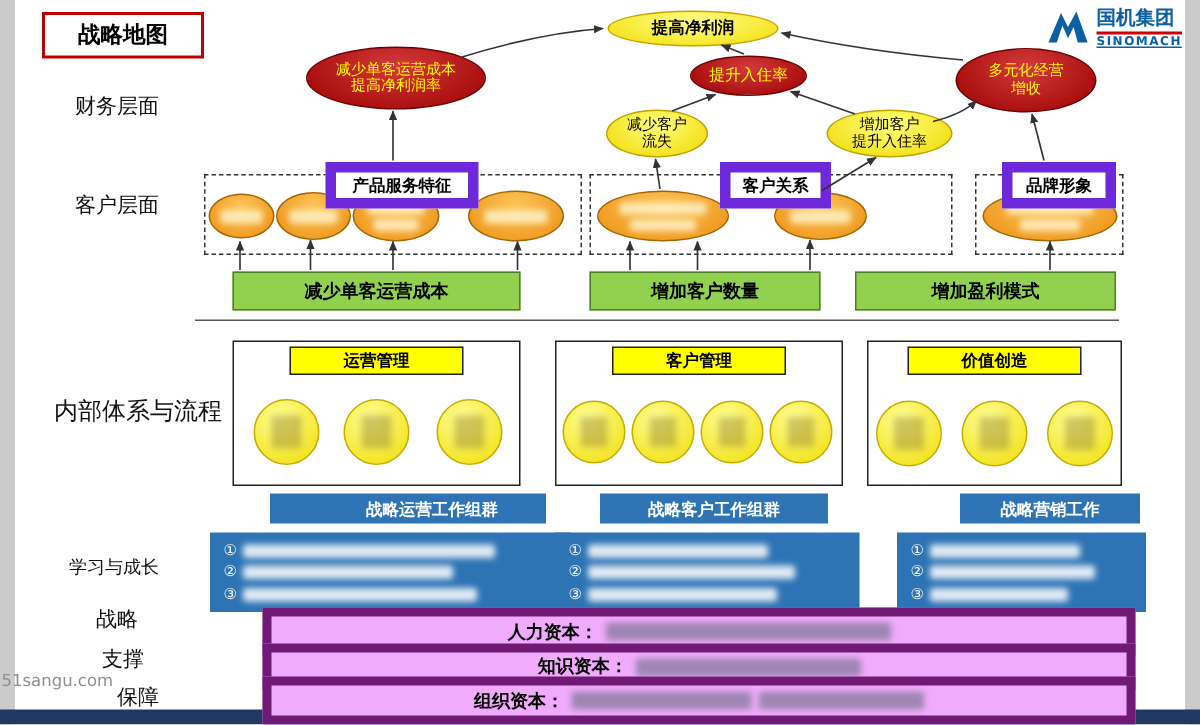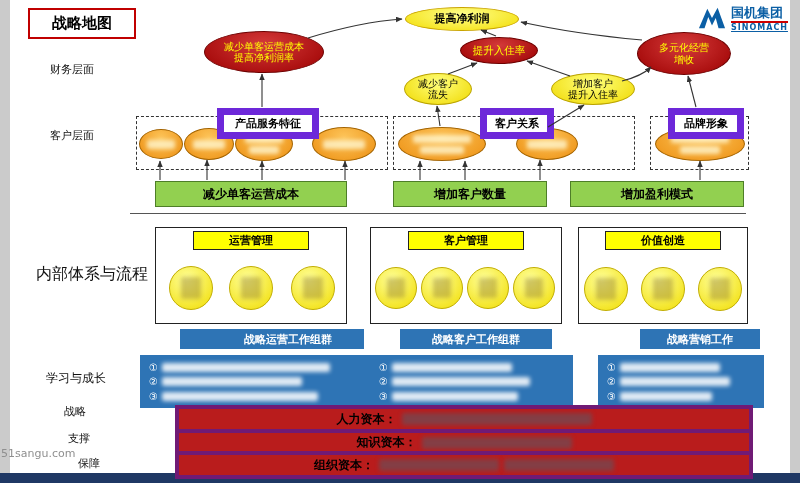--- a/index.html
+++ b/index.html
@@ -10,21 +10,21 @@
   .edge{position:absolute;top:0;width:10px;height:483px;background:#cbcbcb;}
   .bottom-strip{position:absolute;left:0;top:473px;width:800px;height:10px;background:#1f3864;}
   .title-box{
     position:absolute;left:28px;top:8px;width:104px;height:27px;
     border:2px solid #c00000;display:flex;align-items:center;justify-content:center;
     font-size:15px;font-weight:bold;background:#fff;
   }
   .logo{position:absolute;left:698px;top:5px;display:flex;gap:5px;align-items:flex-start;}
   .logo-cn{font-size:13px;font-weight:bold;color:#0b5fa5;border-bottom:2px solid #cc0000;line-height:1.2;}
   .logo-en{font-size:8px;font-weight:bold;color:#0b5fa5;letter-spacing:1px;text-decoration:underline;}
-  .row-label{position:absolute;font-size:11px;color:#111;white-space:nowrap;}
+  .row-label{position:absolute;font-size:14px;color:#111;white-space:nowrap;}
   .ellipse{
     position:absolute;border-radius:50%;display:flex;flex-direction:column;
     align-items:center;justify-content:center;text-align:center;line-height:1.15;
   }
   .red-el{background:radial-gradient(ellipse at 50% 30%,#d43a3a,#9c0000);color:#ffff00;border:1px solid #6e0000;font-size:10px;}
   .yellow-el{background:radial-gradient(ellipse at 50% 30%,#ffff7a,#efd800);color:#000;border:1px solid #bba400;font-size:10px;}
   .top-el{background:radial-gradient(ellipse at 50% 30%,#ffff8c,#f2dc00);color:#000;border:1px solid #c9a400;font-size:11px;font-weight:bold;}
   .orange-el{background:radial-gradient(ellipse at 50% 30%,#fdc55a,#ec8e10);border:1px solid #a46400;gap:3px;}
   .dashed-box{position:absolute;border:1px dashed #333;}
   .tag{
@@ -49,21 +49,21 @@
   .blue-banner{
     position:absolute;background:#2e74b5;color:#fff;font-weight:bold;font-size:11px;
     display:flex;align-items:center;justify-content:center;
   }
   .blue-box{
     position:absolute;background:#2e74b5;color:#fff;font-size:10px;
     display:flex;flex-direction:column;justify-content:space-evenly;padding:3px 9px;
   }
   .l-line{display:flex;align-items:center;gap:4px;}
   .ybar{
-    position:absolute;background:#b91c1c;border:4px solid #701a75;display:flex;
+    position:absolute;background:#f0abfc;border:6px solid #701a75;display:flex;
     align-items:center;justify-content:center;font-size:12px;font-weight:bold;gap:5px;
   }
   .chip{display:inline-block;border-radius:2px;filter:blur(2px);}
   .chip.light{background:rgba(255,255,255,0.85);}
   .chip.warm{background:rgba(255,250,215,0.75);}
   .chip.dark{background:rgba(80,95,110,0.5);}
   .chip.mid{background:rgba(150,130,40,0.45);}
   .arrows{position:absolute;left:0;top:0;z-index:6;pointer-events:none;}
   .watermark{position:absolute;left:1px;top:447px;font-size:11px;color:#8f8f8f;z-index:7;}
 </style>

